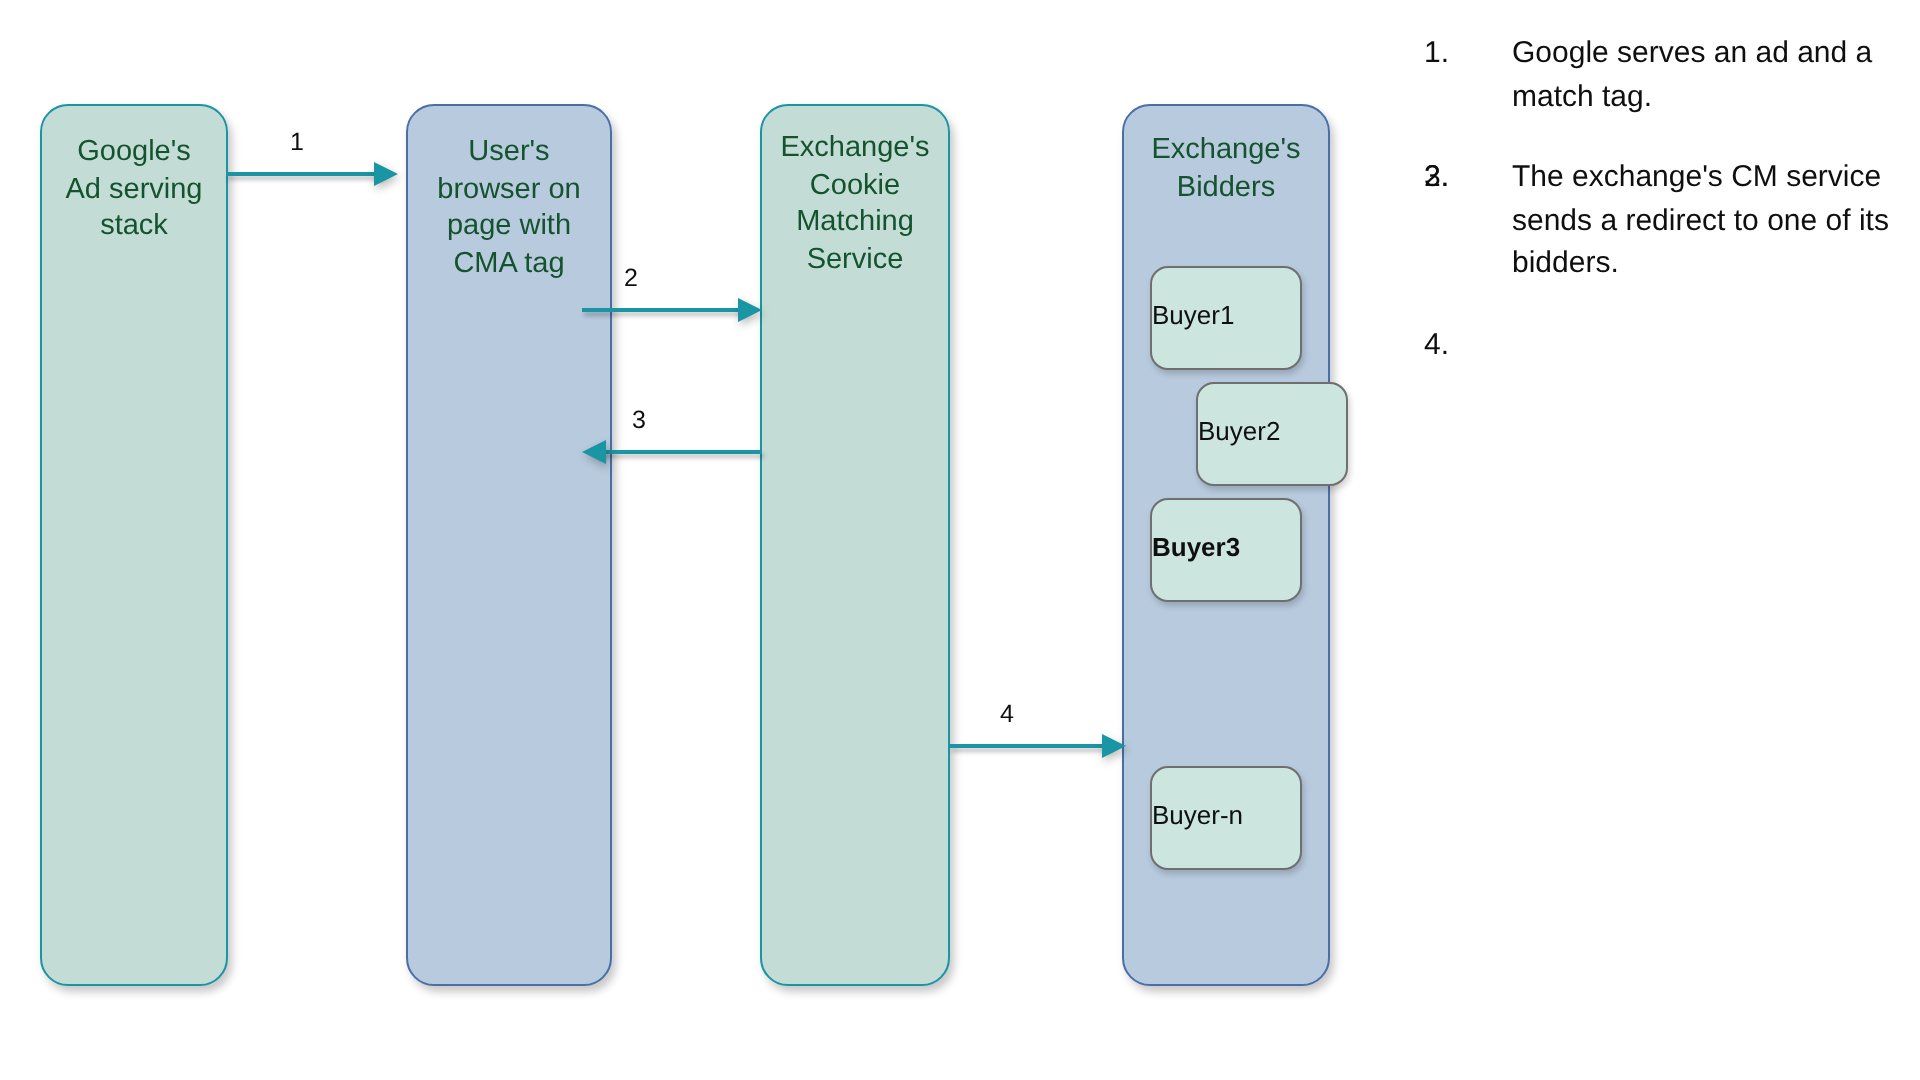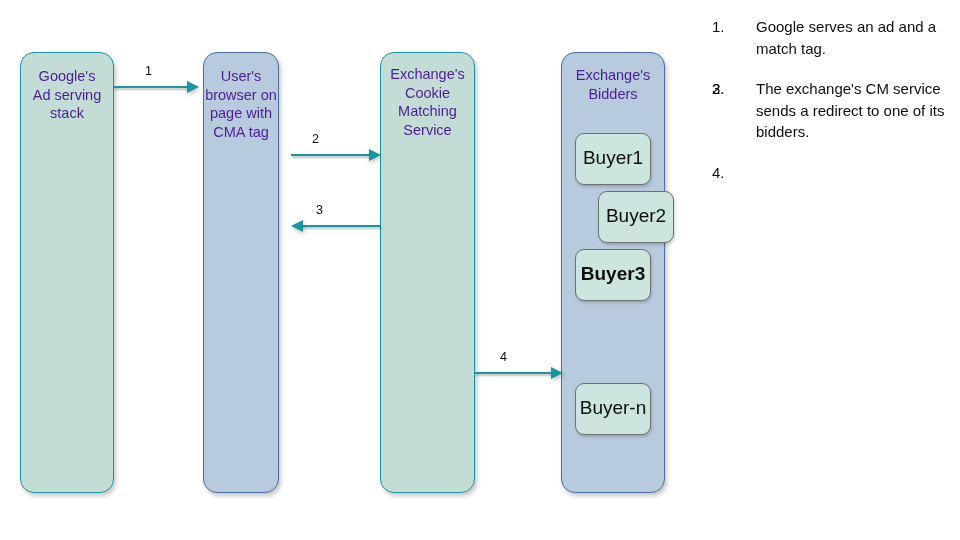--- a/index.html
+++ b/index.html
@@ -23,36 +23,36 @@
     box-sizing: border-box;
     box-shadow: 2px 3px 4px rgba(0,0,0,0.22);
   }
   .pillar .pillar-label {
     position: absolute;
     left: 0;
     right: 0;
     text-align: center;
     font-size: 14.5px;
     line-height: 18.5px;
-    color: #4c1d95;
+    color: #14532d;
     white-space: pre-line;
   }
 
   .pillar-green {
     background: #c3ddd6;
     border: 1.4px solid #1a95a3;
   }
   .pillar-blue {
     background: #b8cade;
     border: 1.4px solid #4a6fa8;
   }
 
   
   #box-google   { left: 20px;  top: 52px; width: 94px;  height: 441px; }
-  #box-browser  { left: 203px; top: 52px; width: 76px;  height: 441px; }
+  #box-browser  { left: 203px; top: 52px; width: 103px;  height: 441px; }
   #box-cms      { left: 380px; top: 52px; width: 95px;  height: 441px; }
   #box-bidders  { left: 561px; top: 52px; width: 104px; height: 441px; }
 
   #box-google  .pillar-label  { top: 14px; }
   #box-browser .pillar-label  { top: 14px; }
   #box-cms     .pillar-label  { top: 12px; }
   #box-bidders .pillar-label  { top: 13px; }
 
   
   .buyer-box {
@@ -62,22 +62,21 @@
     border-radius: 9px;
     background: #cce5de;
     border: 1.2px solid #6f6f6f;
     box-sizing: border-box;
     box-shadow: 1px 2px 3px rgba(0,0,0,0.18);
   }
   .buyer-box .buyer-label {
     position: absolute;
     left: 0; right: 0;
     top: 16px;
-    text-align: center;
-    font-size: 19px;
+    font-size: 13px;
     line-height: 16px;
     color: #0f0f0f;
   }
   #buyer-1 { left: 575px; top: 133px; }
   #buyer-2 { left: 575px; top: 191px; margin-left: 23px; }
   #buyer-3 { left: 575px; top: 249px; font-weight: bold; }
   #buyer-n { left: 575px; top: 383px; }
 
   
   .arrow {

